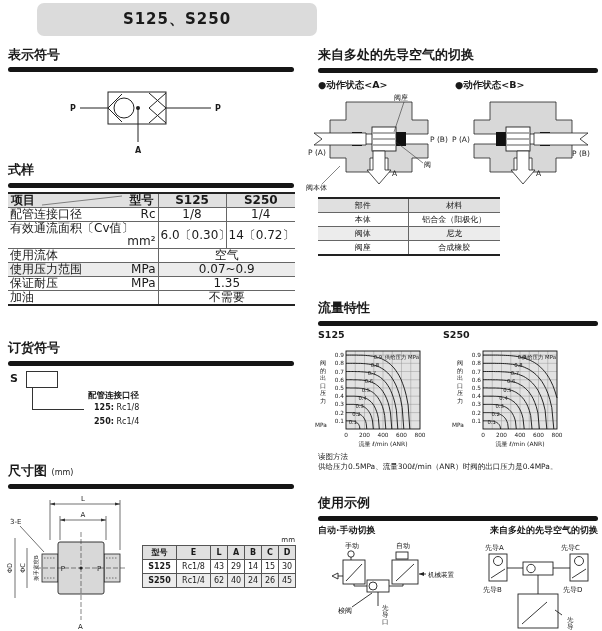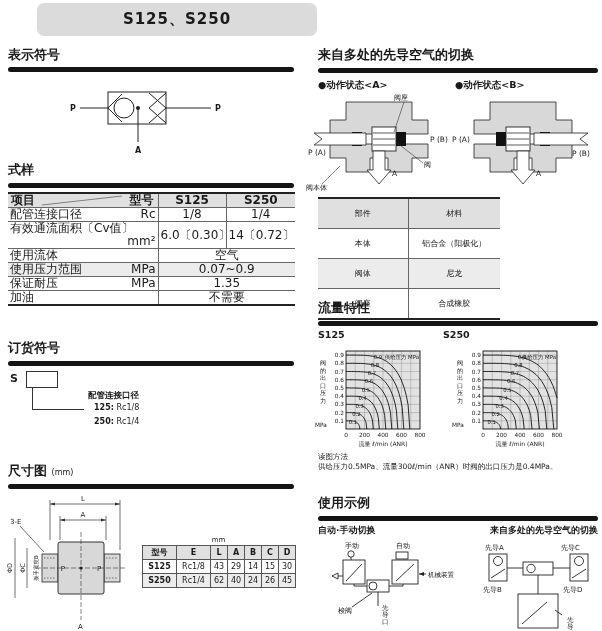--- a/index.html
+++ b/index.html
@@ -28,25 +28,25 @@
   .shade{background:#ececec;}
   .shade-h{background:#e0e0e0;}
   th.corner{position:relative;text-align:left;}
   th.corner .c-tl{position:absolute;left:3px;top:0;}
   th.corner .c-br{position:absolute;right:4px;top:0;}
   th.corner svg{position:absolute;left:0;top:0;}
   
   table.mat{position:absolute;left:18px;top:197px;width:182px;border-collapse:collapse;
       border-top:2px solid #222;border-bottom:2px solid #222;font-size:8px;table-layout:fixed;}
   table.mat th,table.mat td{border-top:1px solid #666;height:13px;line-height:13px;text-align:center;
-      font-weight:normal;padding:8px;}
+      font-weight:normal;padding:0;}
   table.mat td.vcol,table.mat th.vcol{border-left:1px solid #666;}
   
   .dims-wrap{position:absolute;left:134px;top:536px;width:153px;}
-  .dims-wrap .mmnote{font-size:7px;text-align:center;height:9px;line-height:9px;}
+  .dims-wrap .mmnote{font-size:7px;text-align:right;height:9px;line-height:9px;}
   table.dims{border-collapse:collapse;width:153px;font-size:8px;table-layout:fixed;}
   table.dims th,table.dims td{border:1px solid #555;height:13px;line-height:13px;text-align:center;
       padding:0;font-weight:normal;overflow:hidden;white-space:nowrap;}
   table.dims thead th{font-weight:bold;background:#e0e0e0;}
   table.dims td.model{font-weight:bold;}
   
   .ord-s{position:absolute;left:2px;top:372px;font-size:11px;font-weight:bold;}
   .ord-box{position:absolute;left:18px;top:371px;width:30px;height:15px;border:1px solid #333;}
   .ord-v{position:absolute;left:24px;top:387px;width:1px;height:22px;background:#333;}
   .ord-h{position:absolute;left:24px;top:409px;width:52px;height:1px;background:#333;}

